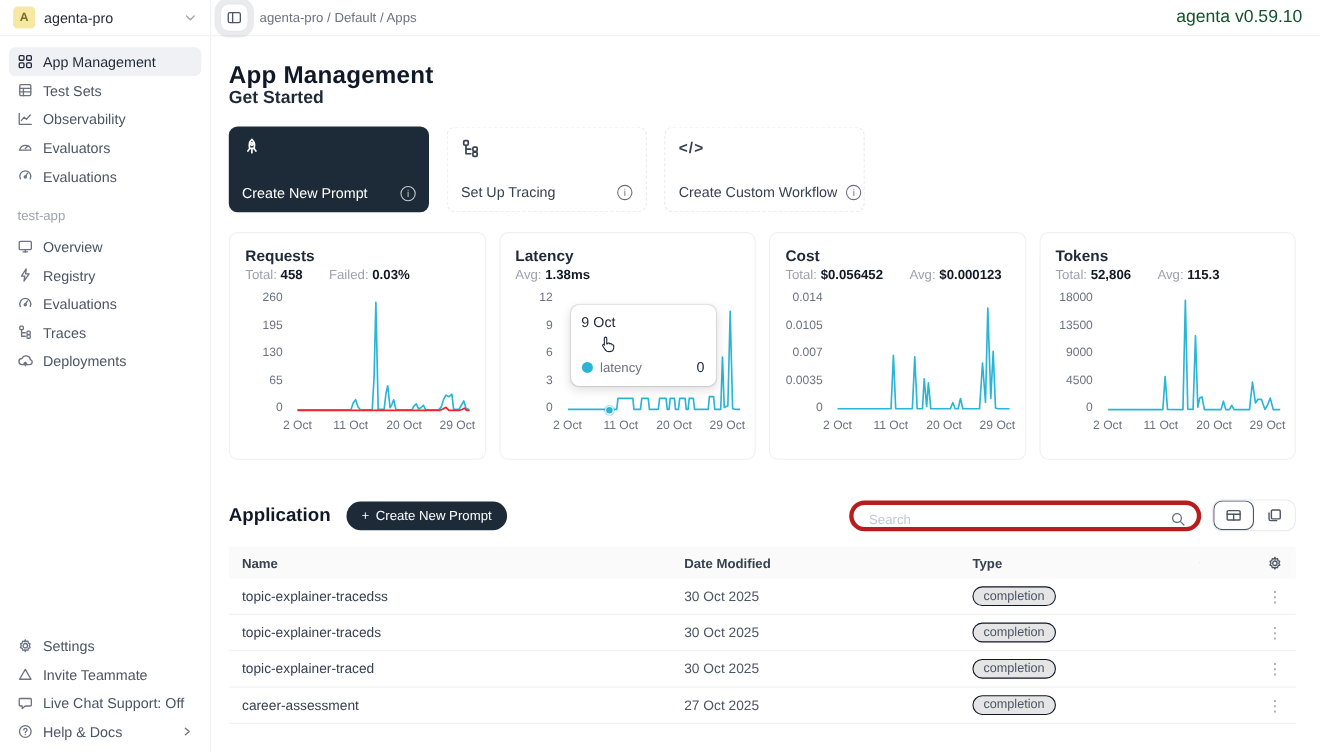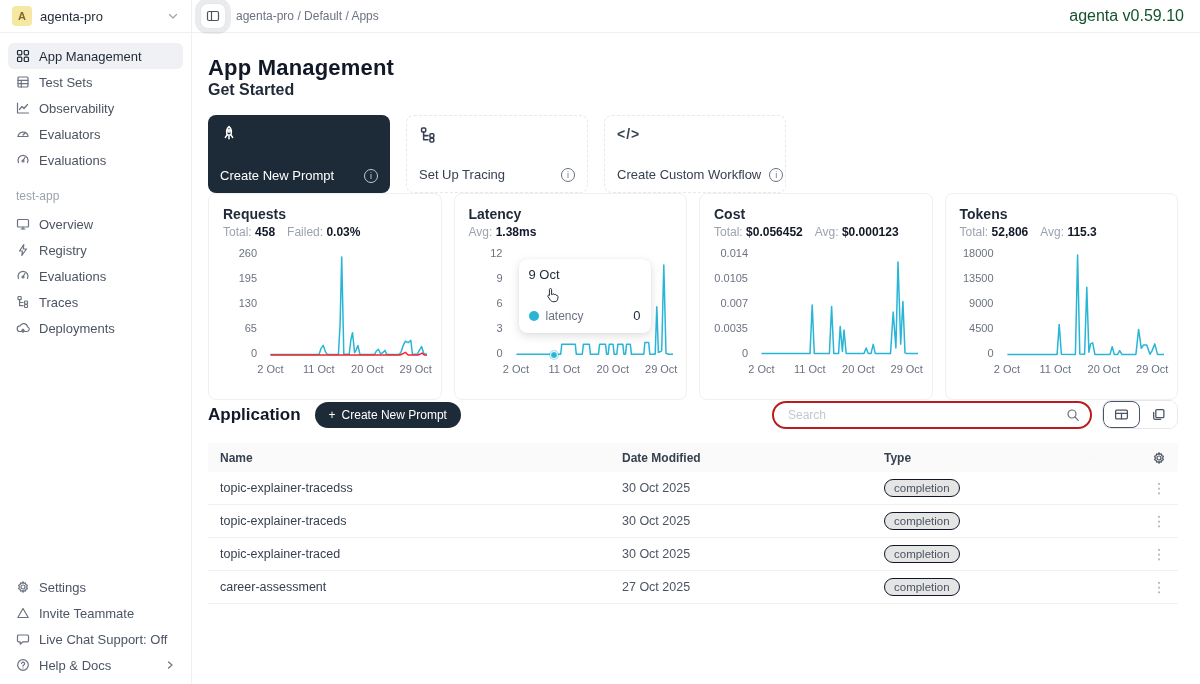--- a/index.html
+++ b/index.html
@@ -45,50 +45,50 @@
     flex-direction:column; justify-content:space-between; border:1px dashed #e8e8e8; background:#fff;
     color:#374151; cursor:pointer; }
   .gs-card.dark { background:#1d2a38; border:none; color:#fff; }
   .gs-bottom { display:flex; align-items:center; justify-content:space-between; font-size:13px; font-weight:500; white-space:nowrap; gap:8px;}
   .gs-card .gicon { width:18px; height:18px; }
   .info-i { width:14px; height:14px; border:1px solid currentColor; opacity:.75; border-radius:50%;
     font-size:9px; display:inline-flex; align-items:center; justify-content:center; font-style:normal; flex:none;}
   .code-glyph { font-size:14px; font-weight:600; letter-spacing:1px; }
 
   
-  .charts-row { display:flex; gap:12px; }
+  .charts-row { display:flex; gap:12px; margin-top:18px; }
   .chart-card { flex:1; height:207px; border:1px solid #f0f0f0; border-radius:8px; padding:12px 14px; background:#fff; }
   .chart-title { font-size:14px; font-weight:700; color:#1f2937; }
-  .chart-stats { display:flex; gap:12px; font-size:12px; margin-top:3px; }
+  .chart-stats { display:flex; gap:24px; font-size:12px; margin-top:3px; }
   .stat .sl { color:#9ca3af; } .stat .sv { color:#111827; font-weight:700; }
   .chart-body { display:flex; margin-top:10px; }
   .ylabels { width:42px; height:108px; display:flex; flex-direction:column; justify-content:space-between;
     font-size:11px; color:#6b7280; text-align:right; padding-right:8px;gap:14px; }
   .ylabels div { line-height:11px; transform:translateY(-1px); }
   .plot-wrap { flex:1; height:108px; position:relative; }
   .xlabels { position:relative; height:16px; margin-left:42px; margin-top:4px; font-size:11px; color:#6b7280; }
   .xlabels div { position:absolute; top:2px; transform:translateX(-50%); white-space:nowrap; }
   .marker-dot { position:absolute; width:8px; height:8px; border-radius:50%; background:#29b5d6;
     border:1.5px solid #fff; box-shadow:0 0 0 1px rgba(41,181,214,.4); }
   .tooltip { position:absolute; left:8px; top:10px; width:132px; background:#fff; border-radius:8px;
     box-shadow:0 3px 10px rgba(0,0,0,.13), 0 0 1px rgba(0,0,0,.12); padding:8px 10px 10px; z-index:3; }
   .tooltip-title { font-size:13px; color:#1f2937; }
   .tooltip-row { display:flex; align-items:center; gap:7px; margin-top:26px; font-size:12px; color:#6b7280; }
   .tooltip-row .tdot { width:10px; height:10px; border-radius:50%; background:#29b5d6; flex:none; }
   .tooltip-row .tval { margin-left:auto; color:#1f2937; font-size:13px; }
   .cursor-hand { position:absolute; left:26px; top:28px; z-index:4; }
 
   
-  .app-head { display:flex; align-items:center; }
+  .app-head { display:flex; align-items:center; margin-top:36px; }
   .app-title { font-size:17px; font-weight:700; color:#111827; }
   .create-btn { margin-left:14px; height:26px; border:none; border-radius:14px; background:#1d2a38; color:#fff;
     font-size:12px; padding:0 14px; display:flex; align-items:center; gap:6px; cursor:pointer;
     font-family:"Liberation Sans",sans-serif; }
   .head-right { margin-left:auto; display:flex; align-items:center; gap:10px; }
-  .search-box { width:320px; height:28px; border:2px solid #b91c1c; border-radius:14px; display:flex; align-items:center; padding:0 10px 0 14px; }
+  .search-box { width:320px; height:28px; border:4px solid #b91c1c; border-radius:14px; display:flex; align-items:flex-end; padding:0 10px 0 14px; }
   .search-box input { border:none; outline:none; flex:1; font-size:12px; color:#374151;
     font-family:"Liberation Sans",sans-serif; background:transparent;}
   .search-box input::placeholder { color:#c3c8cf; }
   .search-icon { color:#6b7280; }
   .view-toggle { display:flex; border:1px solid #e5e7eb; border-radius:9px; overflow:hidden; }
   .vt-btn { width:37px; height:27px; display:flex; align-items:center; justify-content:center;
     background:#fff; color:#4b5563; cursor:pointer; }
   .vt-btn.selected { border:1.5px solid #475569; border-radius:8px; }
 
   .table { margin-top:14px; }

